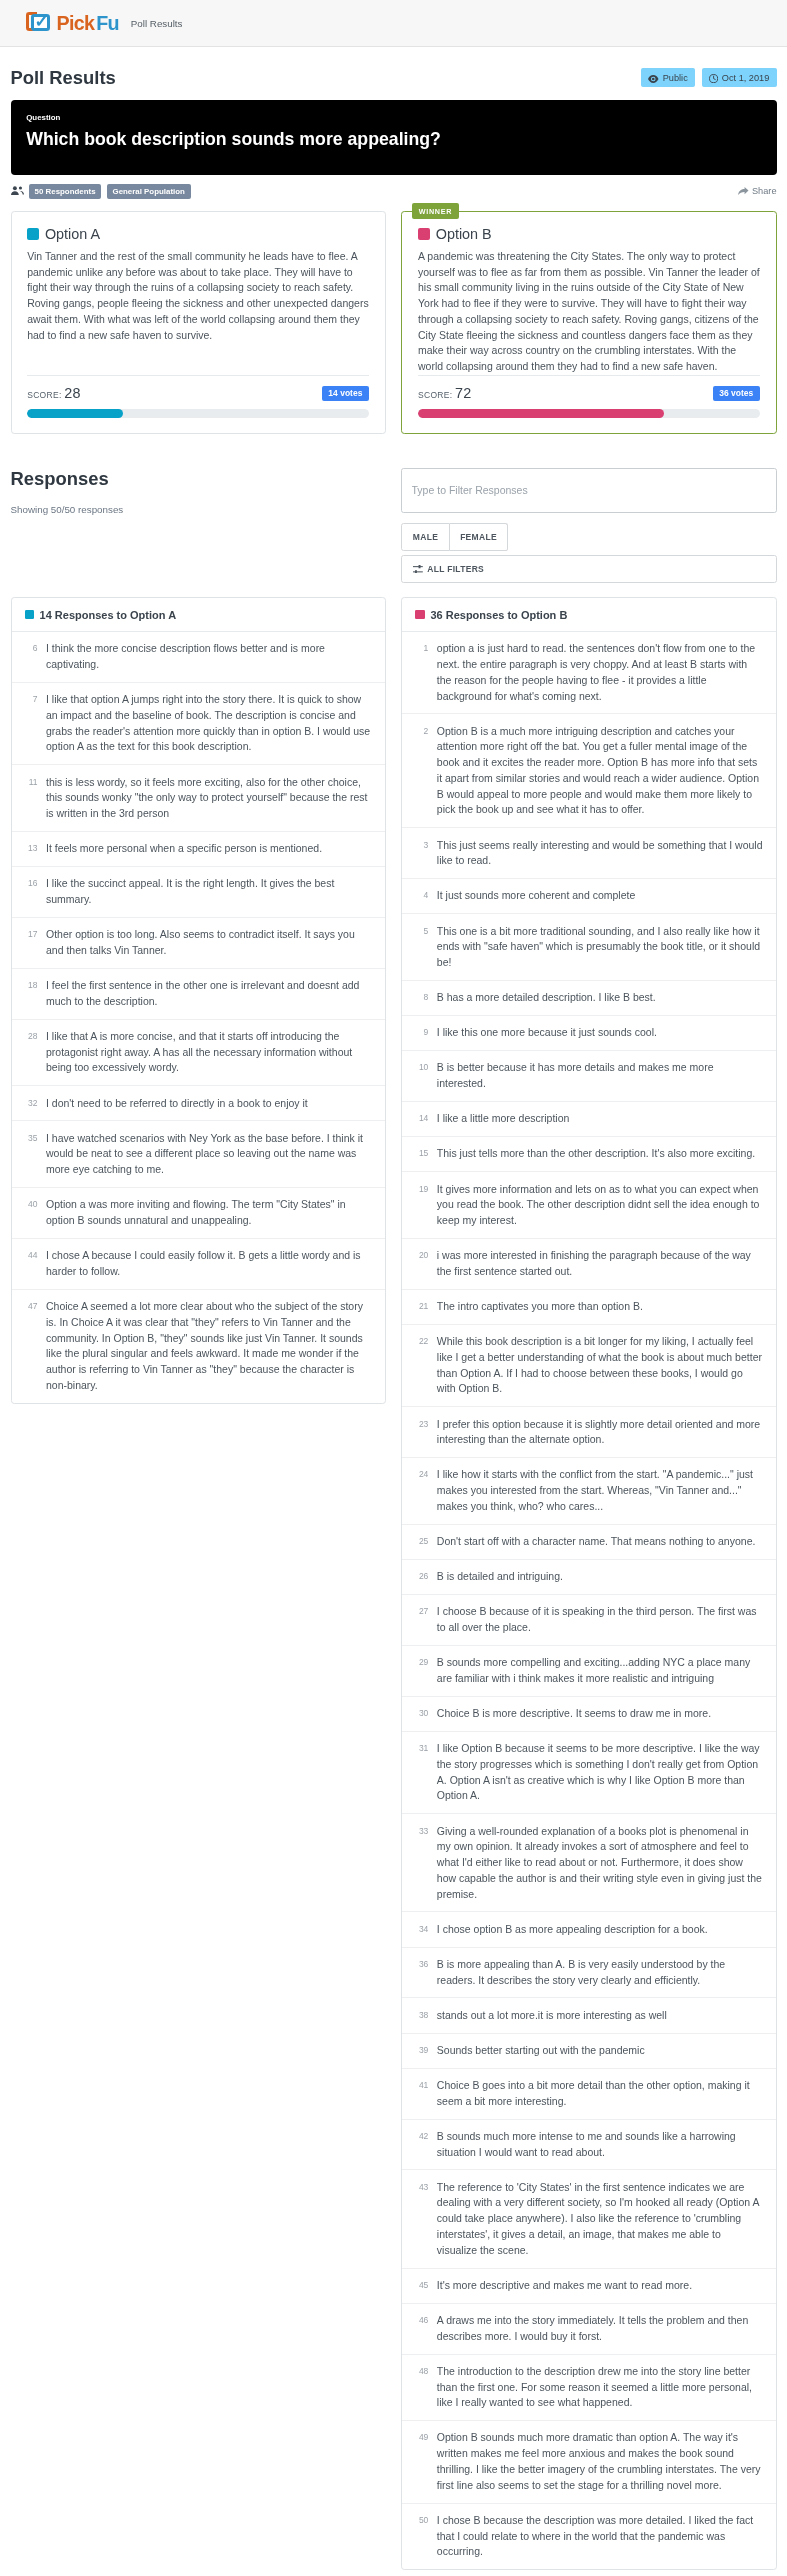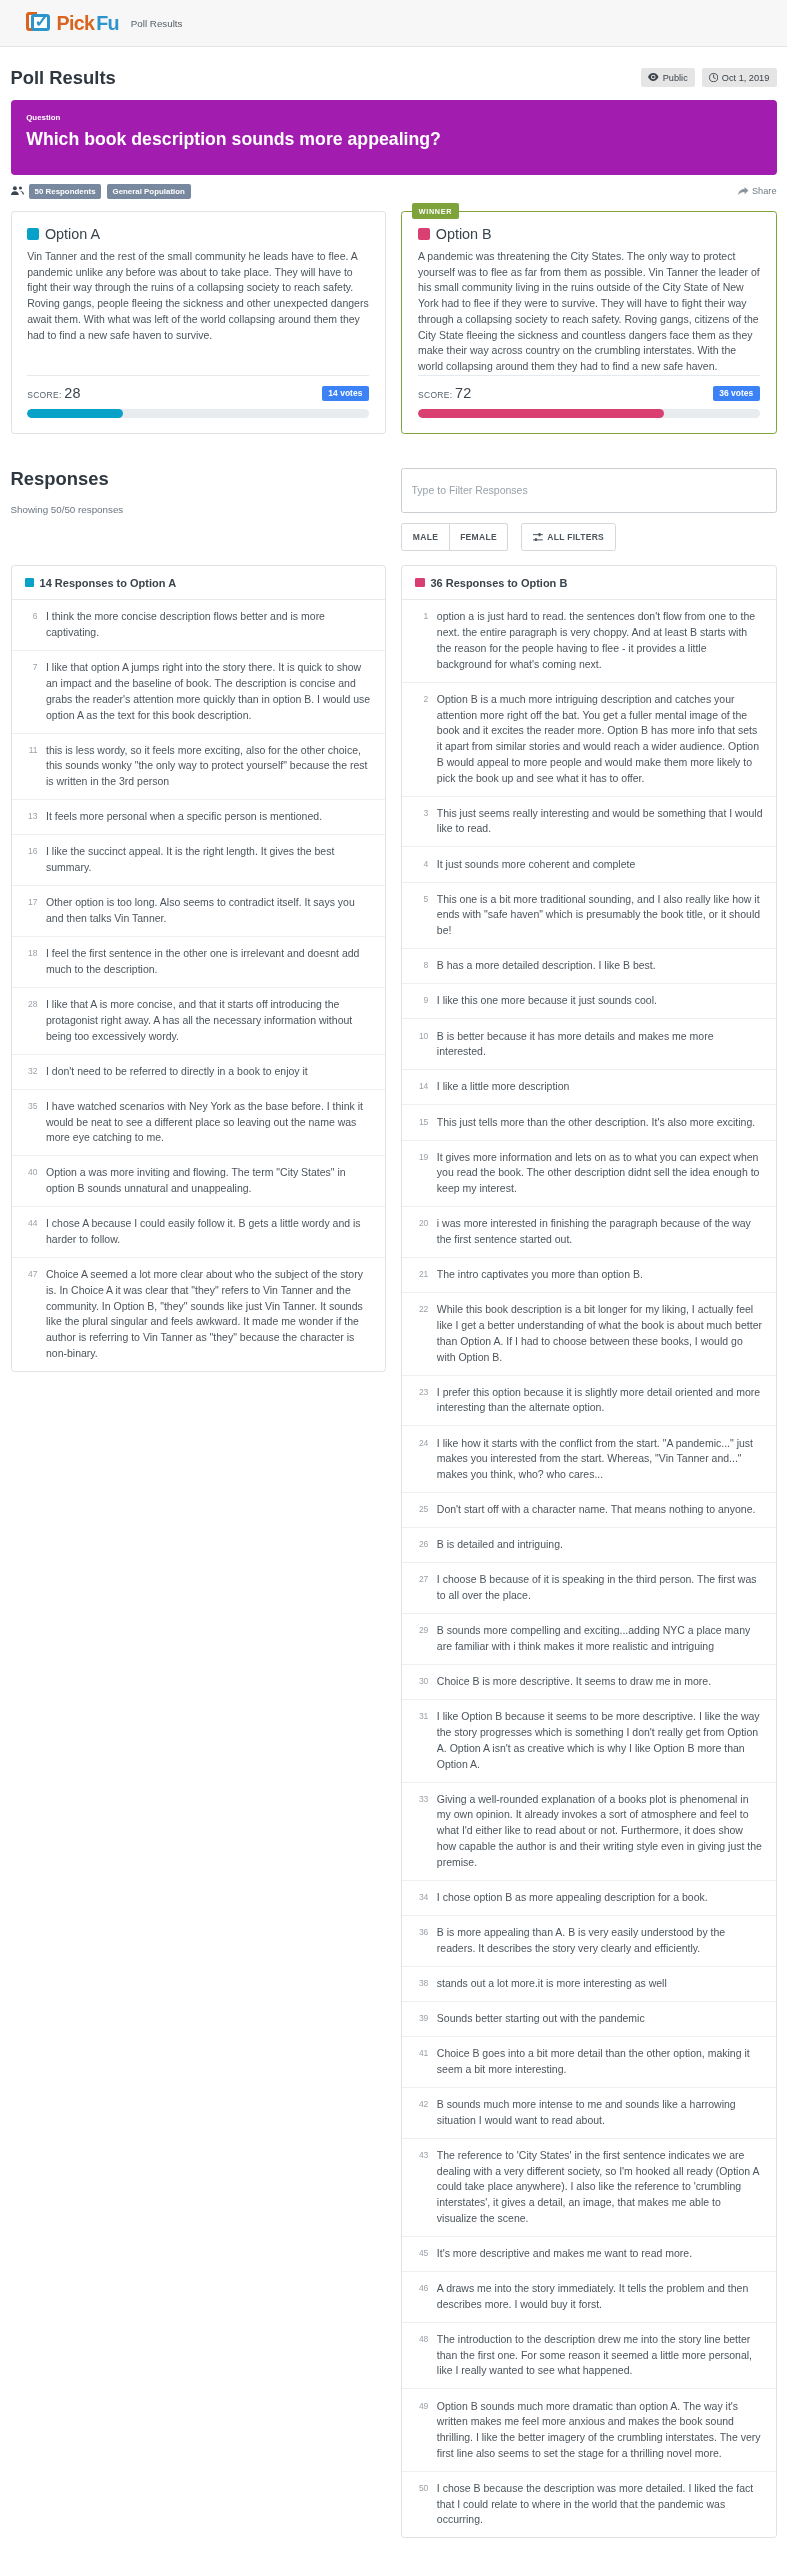--- a/index.html
+++ b/index.html
@@ -16,25 +16,25 @@
   .logo-pick { font-size:19.7px; font-weight:bold; color:#d9641f; letter-spacing:-0.7px; }
   .logo-fu { font-size:19.7px; font-weight:bold; color:#2d94cc; letter-spacing:-0.7px; }
   .nav-subtitle { margin-left:11.8px; font-size:9.8px; color:#555e66; }
 
   .container { padding:0 10.5px; }
 
   
   .page-head { display:flex; align-items:center; justify-content:space-between; margin-top:19.7px; }
   .page-title { font-size:18.4px; font-weight:bold; color:#2f3840; }
   .head-badges { display:flex; gap:6.6px; }
-  .meta-badge { display:inline-flex; align-items:flex-start; gap:3.9px; background:#e5e5e5; border-radius:2px; padding:4.6px 7.2px; font-size:9.2px; color:#3a434c; }
+  .meta-badge { display:inline-flex; align-items:flex-end; gap:3.9px; background:#7dd3fc; border-radius:2px; padding:4.6px 7.2px; font-size:9.2px; color:#3a434c; }
   .meta-badge svg { display:block; }
 
   
-  .question-box { margin-top:11.8px; background:#a21caf; border-radius:3.9px; padding:13px 15.7px 25px 15.7px; color:#fff; }
+  .question-box { margin-top:11.8px; background:#000000; border-radius:3.9px; padding:13px 15.7px 25px 15.7px; color:#fff; }
   .question-label { font-size:7.9px; font-weight:bold; }
   .question-text { margin-top:6.6px; font-size:17.7px; font-weight:bold; }
   .question-meta { display:flex; align-items:center; justify-content:space-between; margin-top:8.5px; }
   .qm-left { display:flex; align-items:center; gap:5.2px; }
   .pill { background:#78889e; color:#fff; font-size:7.9px; font-weight:bold; padding:3.3px 5.9px; border-radius:2px; }
   .share-link { display:inline-flex; align-items:center; gap:3.3px; color:#6f7a85; font-size:9.2px; cursor:pointer; }
 
   
   .options-row { display:flex; gap:15.7px; margin-top:11.8px; align-items:stretch; }
   .option-card { flex:1; background:#fff; border:0.7px solid #dfe3e6; border-radius:3.3px; padding:14.4px 15.7px; display:flex; flex-direction:column; position:relative; }
@@ -51,21 +51,21 @@
   .bar-track { margin-top:7.9px; height:9.2px; background:#e9ecef; border-radius:4.6px; overflow:hidden; }
   .bar-fill { height:100%; border-radius:4.6px; }
   .fill-a { background:#08a1c7; } .fill-b { background:#d93f70; }
 
   
   .resp-head { display:grid; grid-template-columns:1fr 1fr; gap:15.7px; margin-top:34px; align-items:start; }
   .resp-title { font-size:18.4px; font-weight:bold; color:#2f3840; }
   .resp-showing { margin-top:14.4px; font-size:9.8px; color:#6b7683; }
   .filter-input { width:100%; height:45px; border:0.7px solid #c9ced3; border-radius:2.6px; padding:0 9.2px; font-size:10.5px; color:#3a434c; font-family:"Liberation Sans",sans-serif; }
   .filter-input::placeholder { color:#9aa2aa; }
-  .filter-btns { display:flex; justify-content:flex-start; gap:13px; margin-top:10.5px; }
+  .filter-btns { display:flex; justify-content:flex-end; gap:4px; margin-top:10.5px;flex-direction:column; }
   .btn-group { display:flex; }
   .fbtn { background:#fff; border:0.7px solid #d5d8db; color:#4d565e; font-size:8.5px; font-weight:bold; letter-spacing:0.3px; padding:7.9px 10.5px; cursor:pointer; font-family:"Liberation Sans",sans-serif; }
   .btn-group .fbtn:first-child { border-radius:2.6px 0 0 2.6px; }
   .btn-group .fbtn:last-child { border-radius:0 2.6px 2.6px 0; border-left:none; }
   .fbtn.single { border-radius:2.6px; display:inline-flex; align-items:center; gap:4.6px; }
 
   
   .resp-cols { display:flex; gap:15.7px; margin-top:14.4px; align-items:flex-start; }
   .resp-card { flex:1; border:0.7px solid #dfe3e6; border-radius:3.3px; background:#fff; }
   .resp-card-head { display:flex; align-items:center; gap:5.9px; padding:10.5px 13px; font-size:11px; font-weight:bold; color:#3a434c; border-bottom:0.7px solid #e7eaec; }

